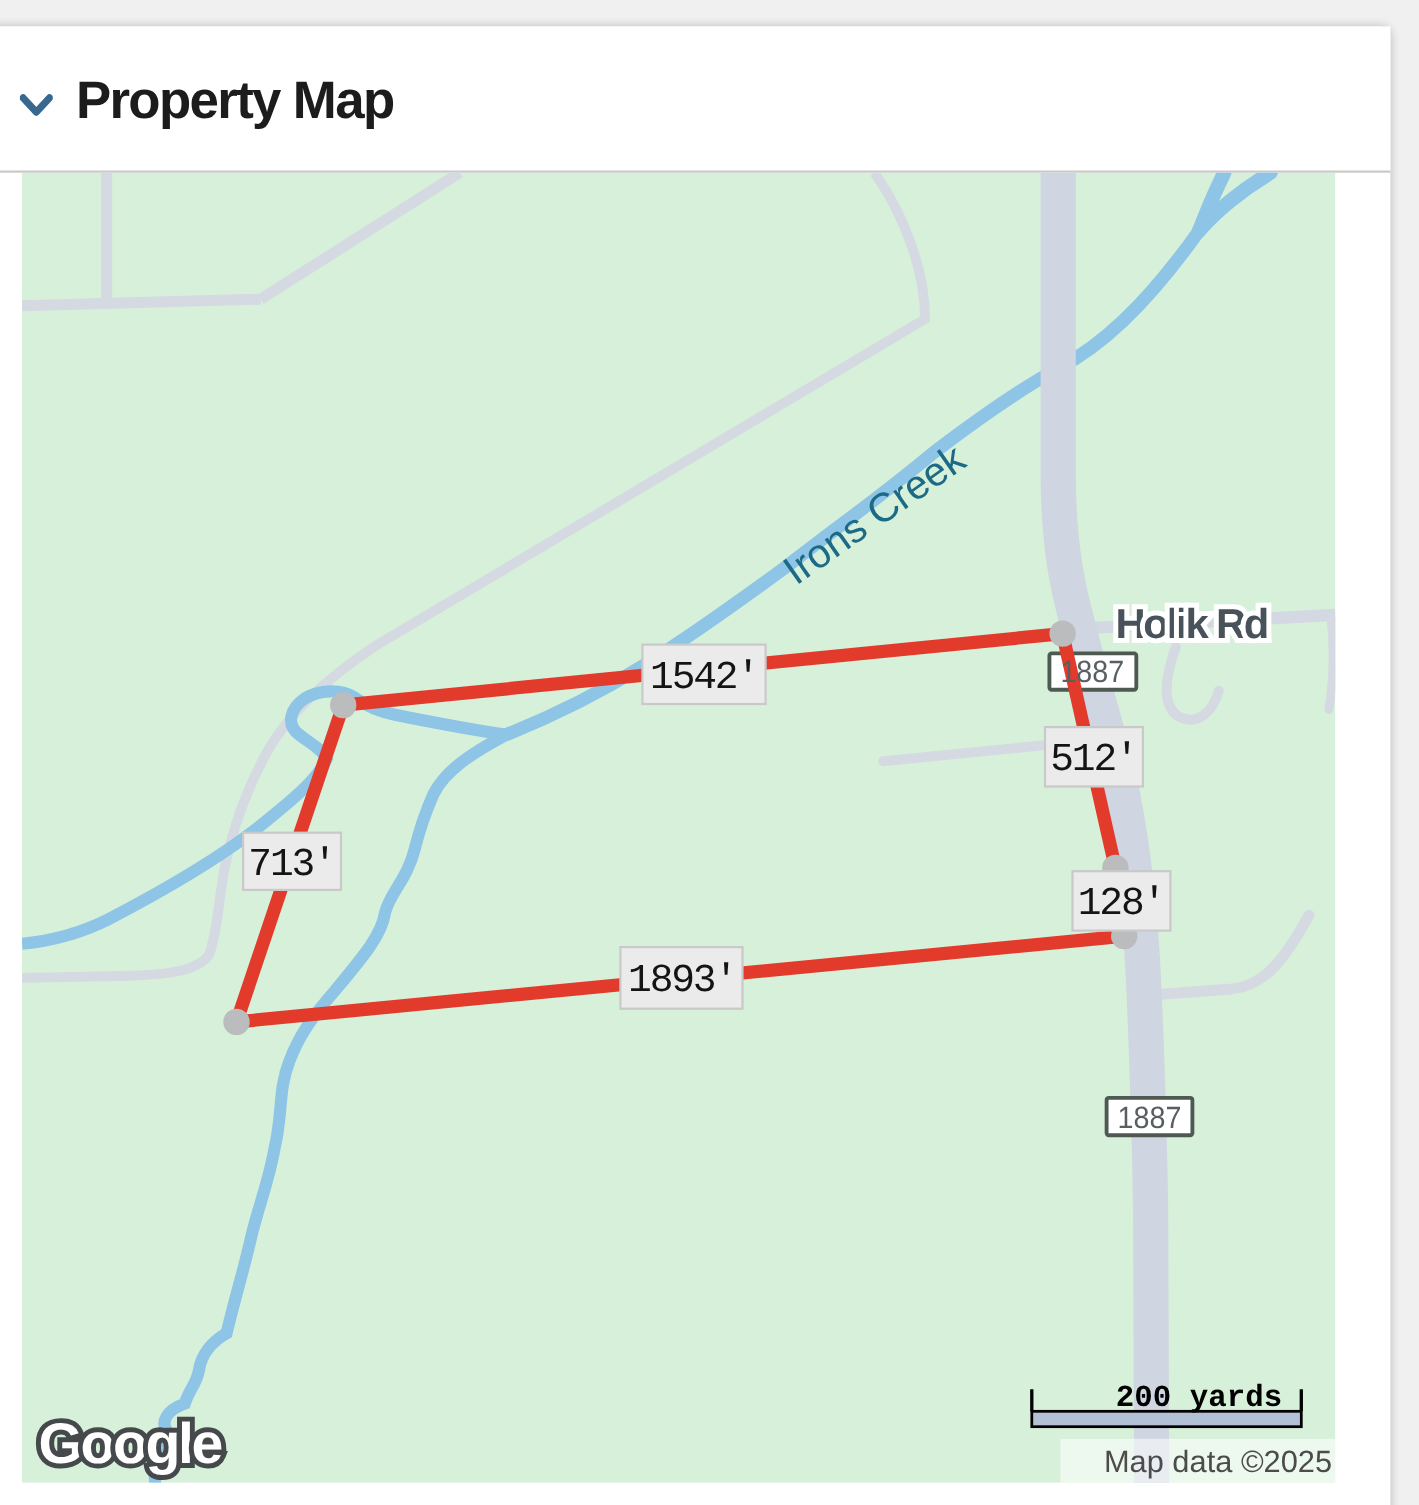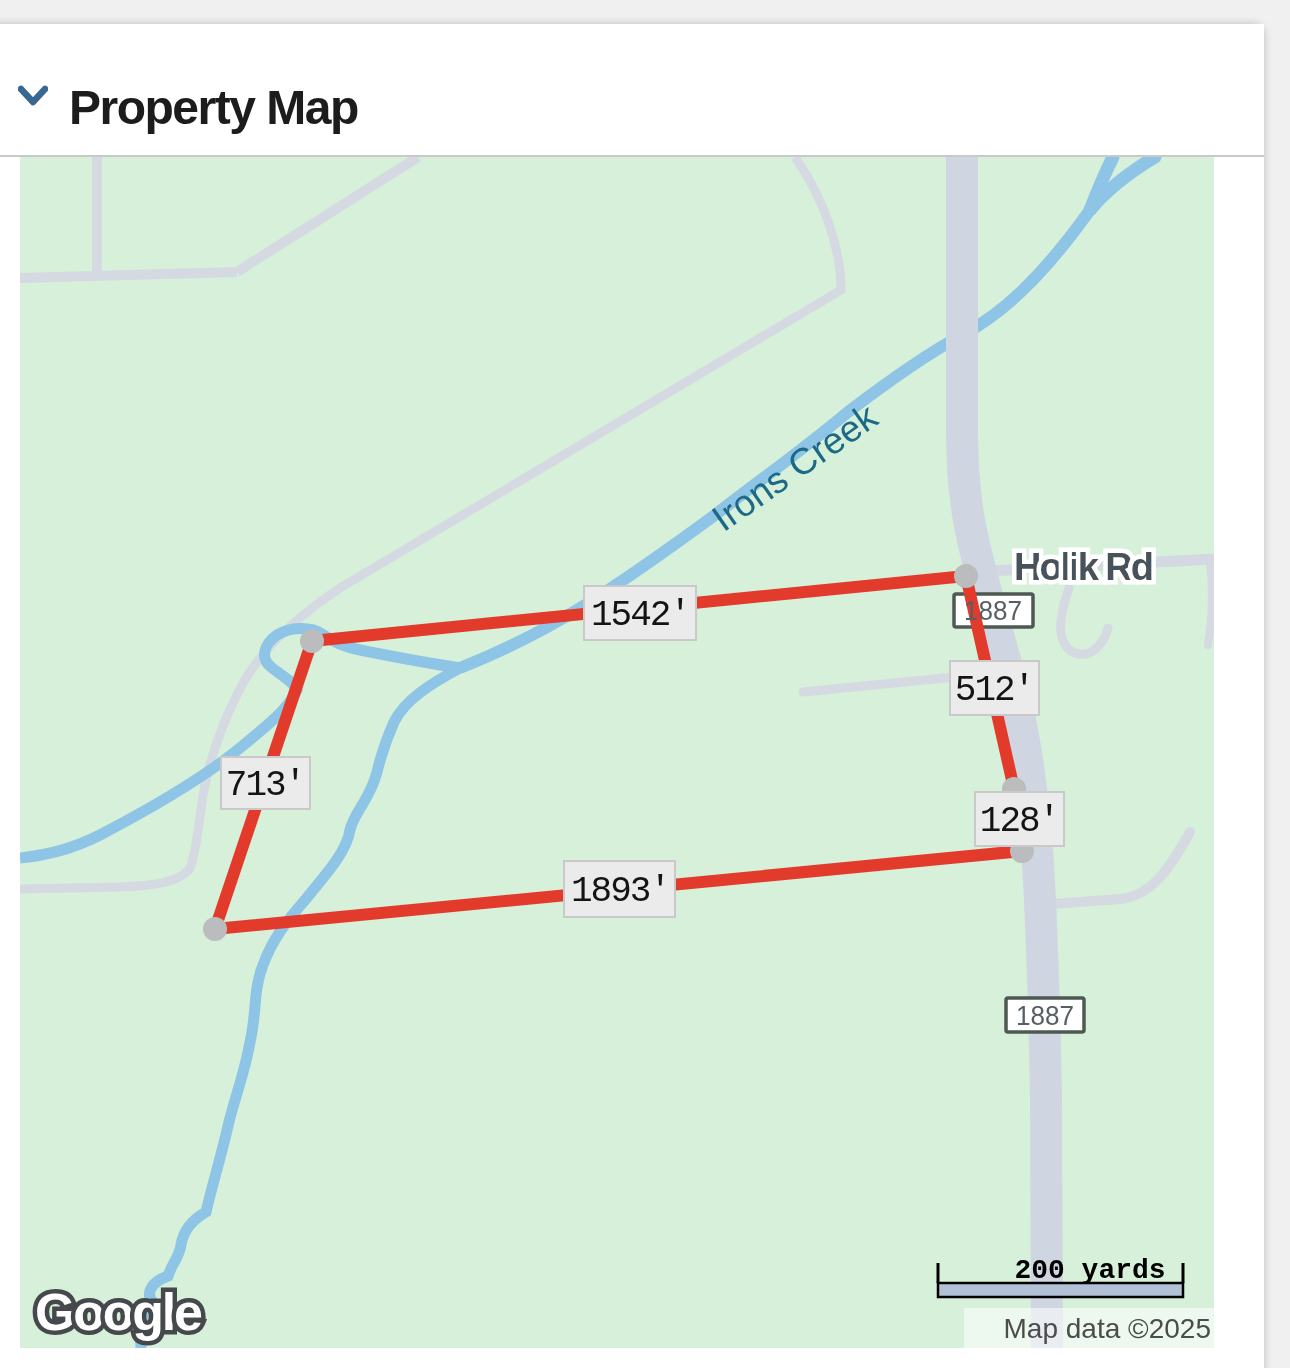--- a/index.html
+++ b/index.html
@@ -1,21 +1,21 @@
 <!DOCTYPE html>
 <html><head>
 <meta charset="utf-8">
 <style>
   html,body{margin:0;padding:0;width:1290px;height:1368px;background:#f0f0f0;overflow:hidden;
     font-family:"Liberation Sans",sans-serif;}
   .card{position:absolute;left:-20px;top:24px;width:1284px;height:1400px;background:#ffffff;
     border-top-right-radius:10px;box-shadow:0 0 9px rgba(0,0,0,0.22);}
   .hdr{position:absolute;left:0;top:24px;width:1264px;height:132px;background:#fff;}
   .chev{position:absolute;left:18px;top:83px;}
-  .title{position:absolute;left:69px;top:80px;font-size:48px;font-weight:bold;color:#1c1c1c;
+  .title{position:absolute;left:69px;top:64px;font-size:48px;font-weight:bold;color:#1c1c1c;
     letter-spacing:-1.5px;}
   .rule{position:absolute;left:0;top:155px;width:1264px;height:2px;background:#c9c9c9;}
   .map{position:absolute;left:20px;top:157px;}
 </style>
 </head>
 <body>
 
 <div class="card"></div>
 
 <div class="hdr"></div>

